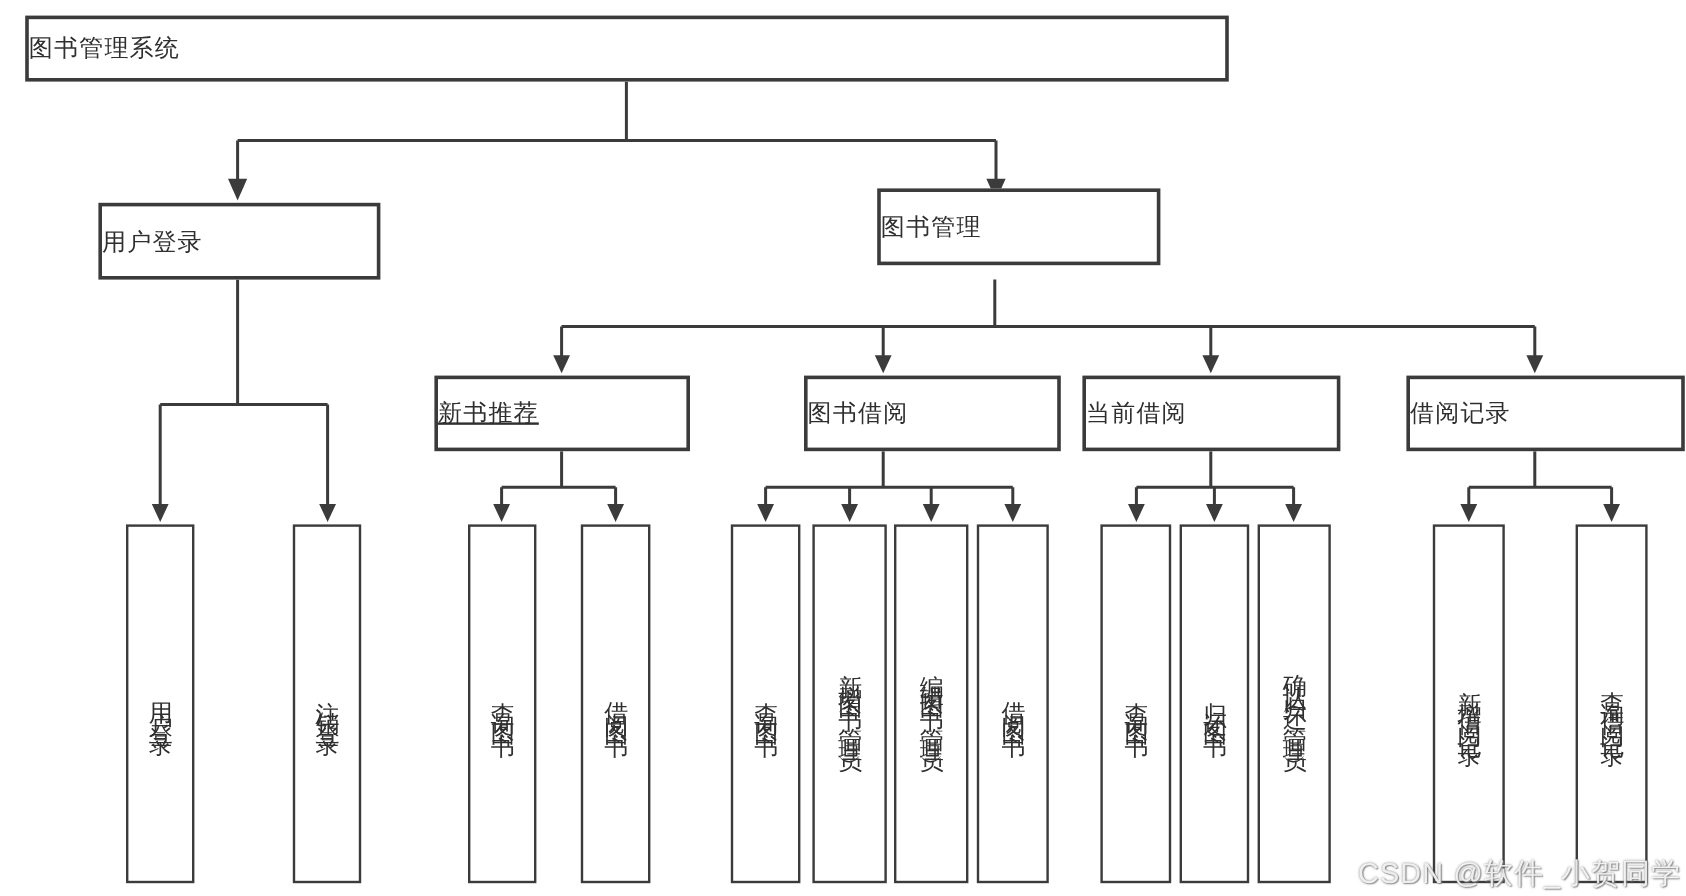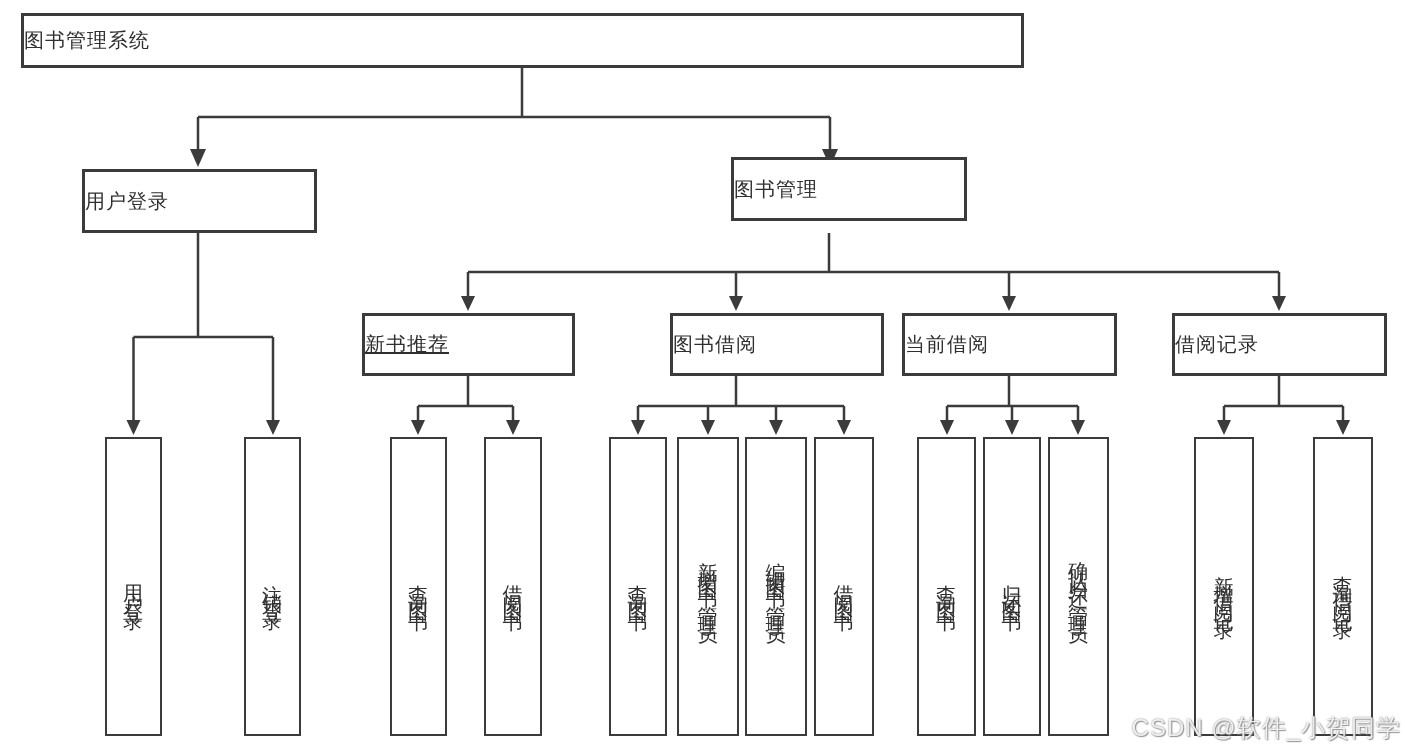--- a/index.html
+++ b/index.html
@@ -82,21 +82,21 @@
 
   <div class="node" style="left:362px;top:313px;width:213px;height:63px;text-decoration:underline;">
     <span>新书推荐</span>
   </div>
   <div class="node" style="left:629px;top:313px;width:214px;height:63px;margin-left:41px;">
     <span>图书借阅</span>
   </div>
   <div class="node" style="left:902px;top:313px;width:215px;height:63px;">
     <span>当前借阅</span>
   </div>
-  <div class="node" style="left:1172px;top:313px;width:215px;height:63px;">
+  <div class="node" style="left:1172px;top:313px;width:232px;height:63px;">
     <span>借阅记录</span>
   </div>
 
   <div class="vnode" style="left:105px;top:437px;width:57px;height:299px;">
     <span class="vtext">用户登录</span>
   </div>
   <div class="vnode" style="left:244px;top:437px;width:57px;height:299px;">
     <span class="vtext">注销登录</span>
   </div>
 

